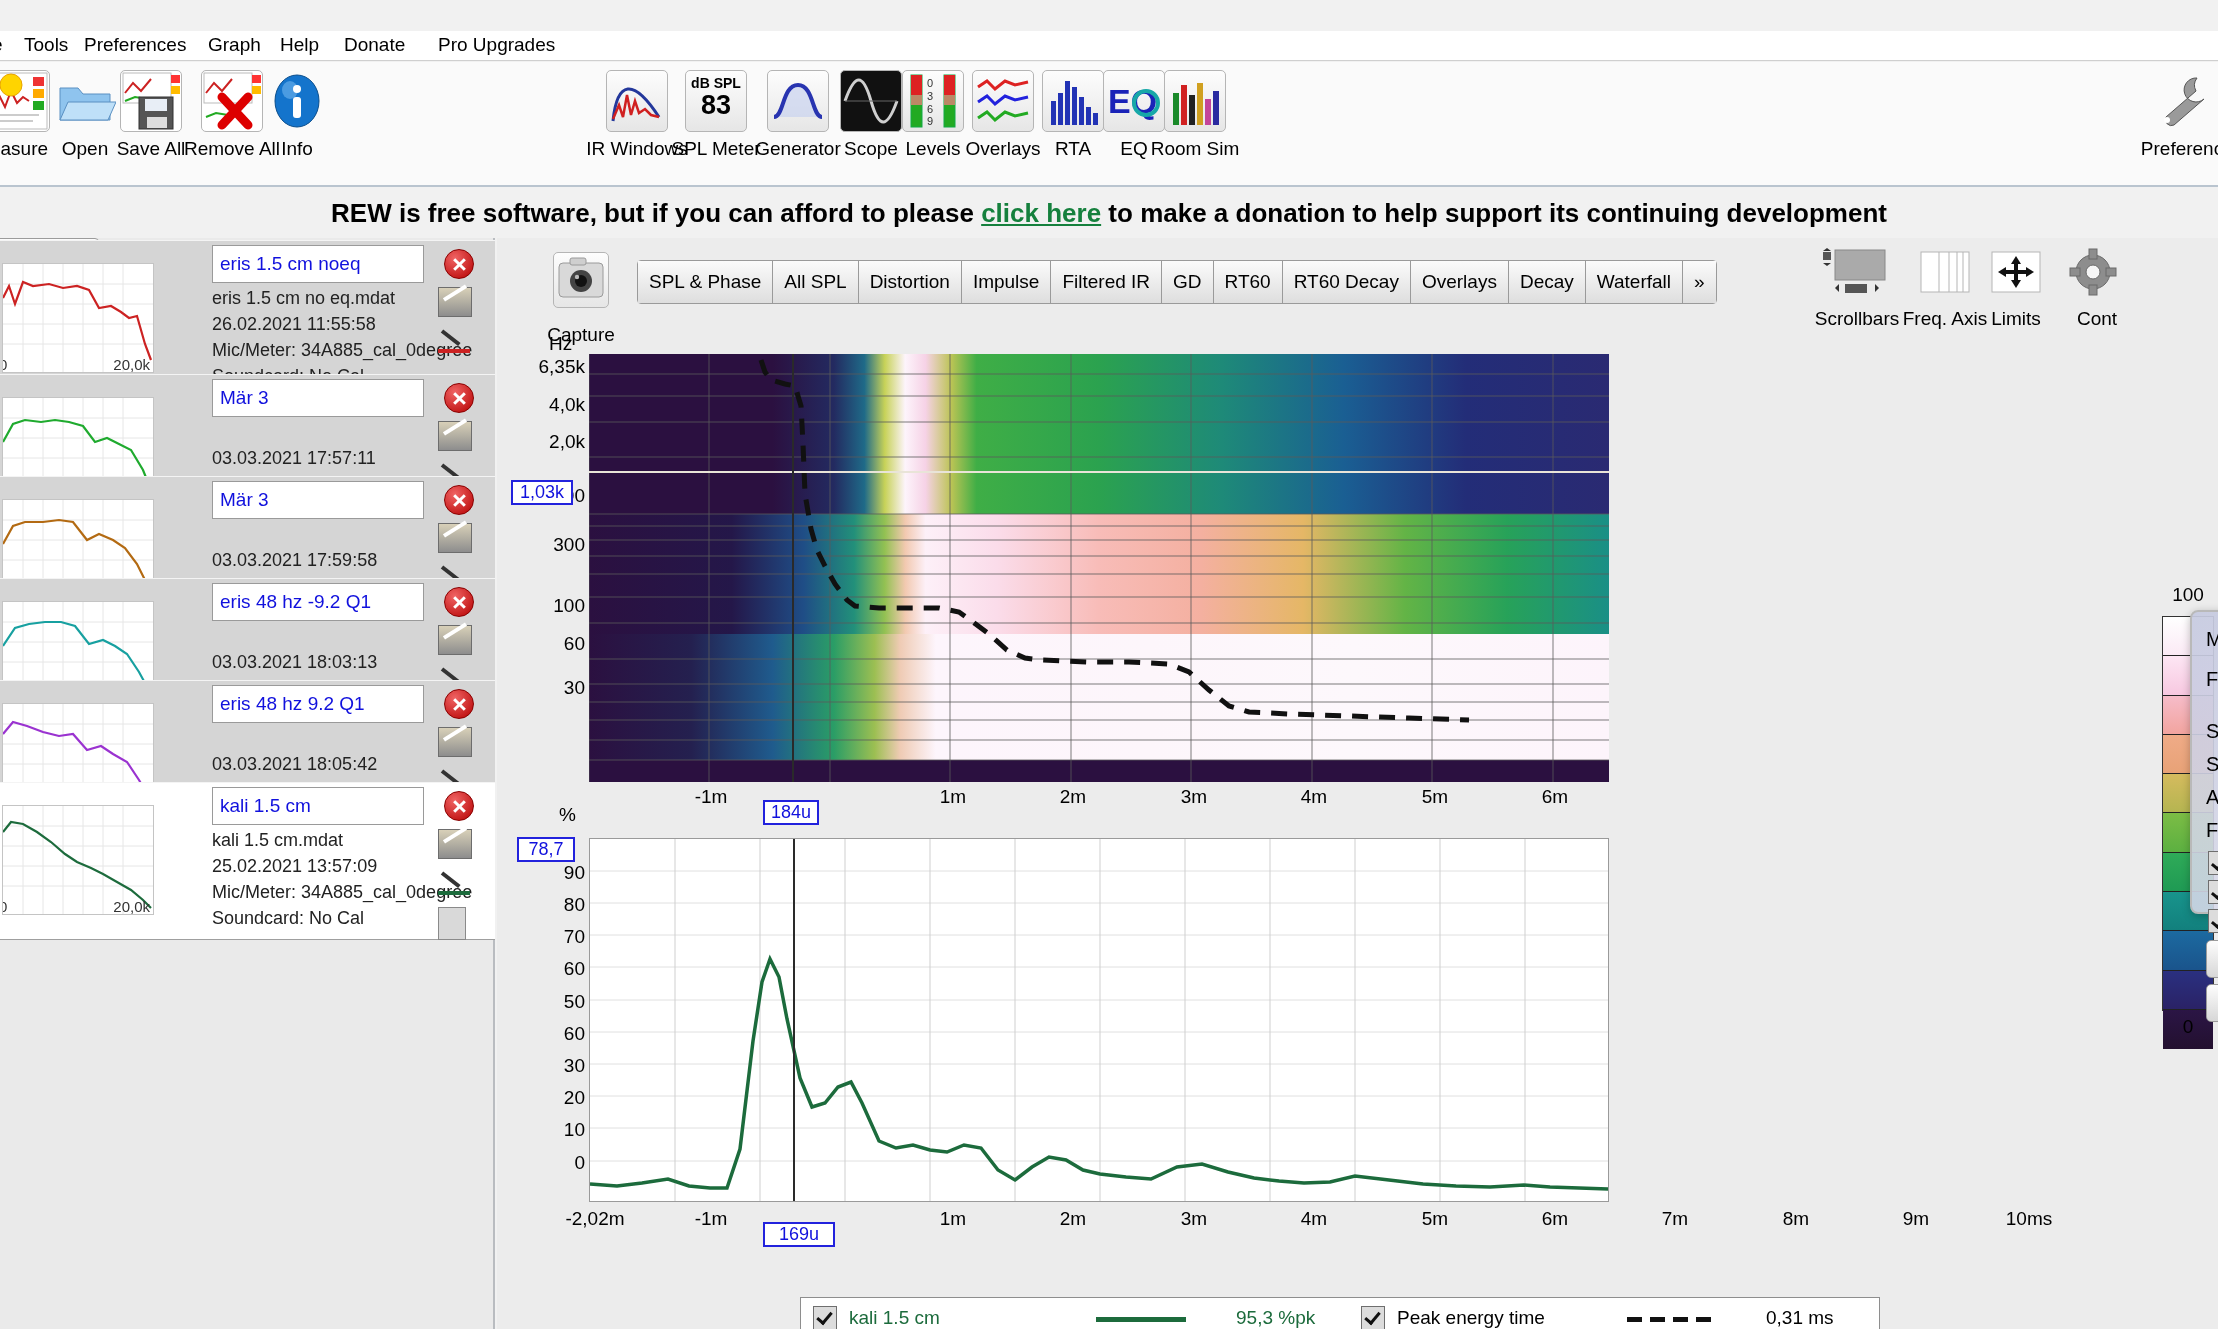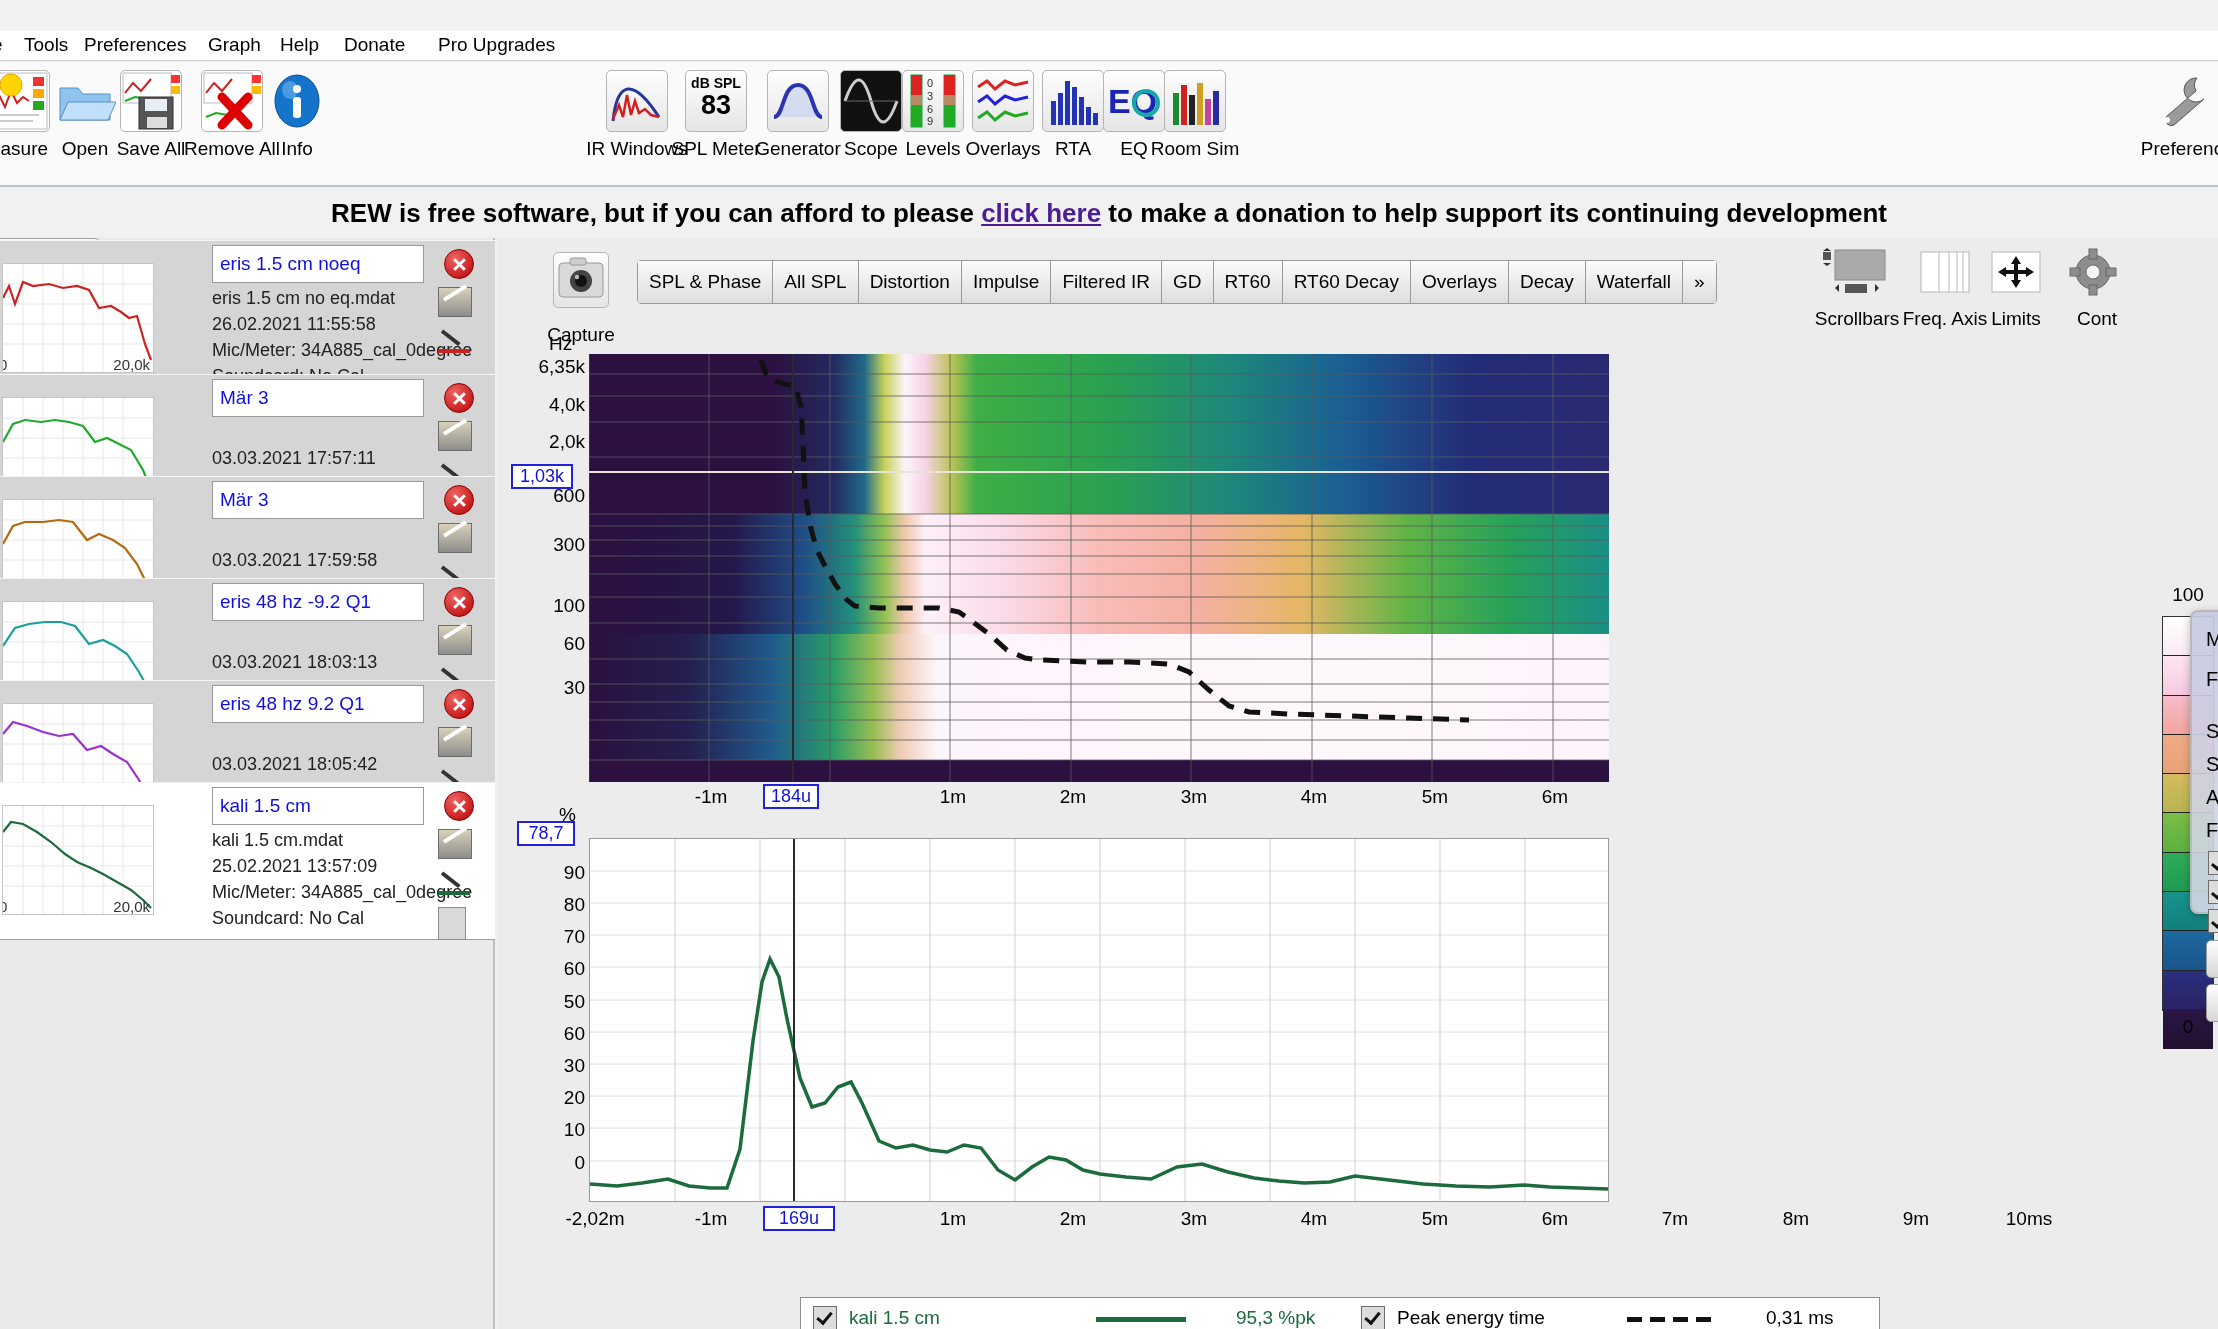--- a/index.html
+++ b/index.html
@@ -34,21 +34,21 @@
   .tbitem .glyph { width:62px; height:62px; margin:0 auto; position:relative; }
   .tbitem .lbl { font-size:19px; margin-top:6px; white-space:nowrap; }
 
   .icon-box { width:62px; height:62px; border:1px solid #b5b5b5; border-radius:5px;
     background:linear-gradient(#fdfdfd,#e6e6e6); position:relative; overflow:hidden; }
 
   
   .banner { position:absolute; left:0; top:189px; width:2218px; height:48px;
     background:#f1f1f1; text-align:center; }
   .banner .txt { font-size:26px; font-weight:bold; line-height:48px; }
-  .banner a { color:#4c1d95; }
+  .banner a { color:#15803d; }
 
   
   .sidebar { position:absolute; left:0; top:238px; width:495px; height:1091px; background:#eaeaea;
     border-right:2px solid #b9bcc0; }
   .collapse-btn { position:absolute; left:-34px; top:0px; width:133px; height:42px;
     background:linear-gradient(#fcfcfc,#dcdcdc); border:1px solid #9b9b9b; border-radius:4px;
     font-size:19px; line-height:40px; padding-left:8px; }
   .collapse-btn .circ { position:absolute; right:12px; top:8px; width:26px; height:26px;
     border:1px solid #8a8a8a; border-radius:50%; background:linear-gradient(#fff,#dedede);
     font-size:15px; line-height:24px; text-align:center; }
@@ -111,21 +111,21 @@
   .spec { position:absolute; left:92px; top:116px; width:1020px; height:428px; overflow:hidden; }
   .spec-inner { position:absolute; left:0; top:0; width:1020px; height:428px; }
 
   .cursor-v { position:absolute; width:2px; background:#2a2a2a; }
   .cursor-h { position:absolute; height:2px; background:#cfcfcf; }
 
   .xaxis { position:absolute; height:30px; }
   .xaxis .tk { position:absolute; font-size:19px; transform:translateX(-50%); white-space:nowrap; }
 
   .cursor-chip { position:absolute; background:#fff; border:2px solid #2222dd; color:#1111dd;
-    font-size:18px; padding:0 3px; white-space:nowrap; }
+    font-size:18px; padding:0 3px; white-space:nowrap;margin-top:16px; }
 
   
   .lower { position:absolute; left:92px; top:600px; width:1020px; height:364px;
     background:#fff; border:1px solid #9a9a9a; overflow:hidden; }
   .yaxis-pct { position:absolute; left:16px; top:590px; width:72px; height:380px; }
   .yaxis-pct .tk { position:absolute; right:0; font-size:19px; text-align:right; }
 
   
   .cbar { position:absolute; left:1665px; top:378px; width:52px; height:395px;
     border:1px solid #333; }

